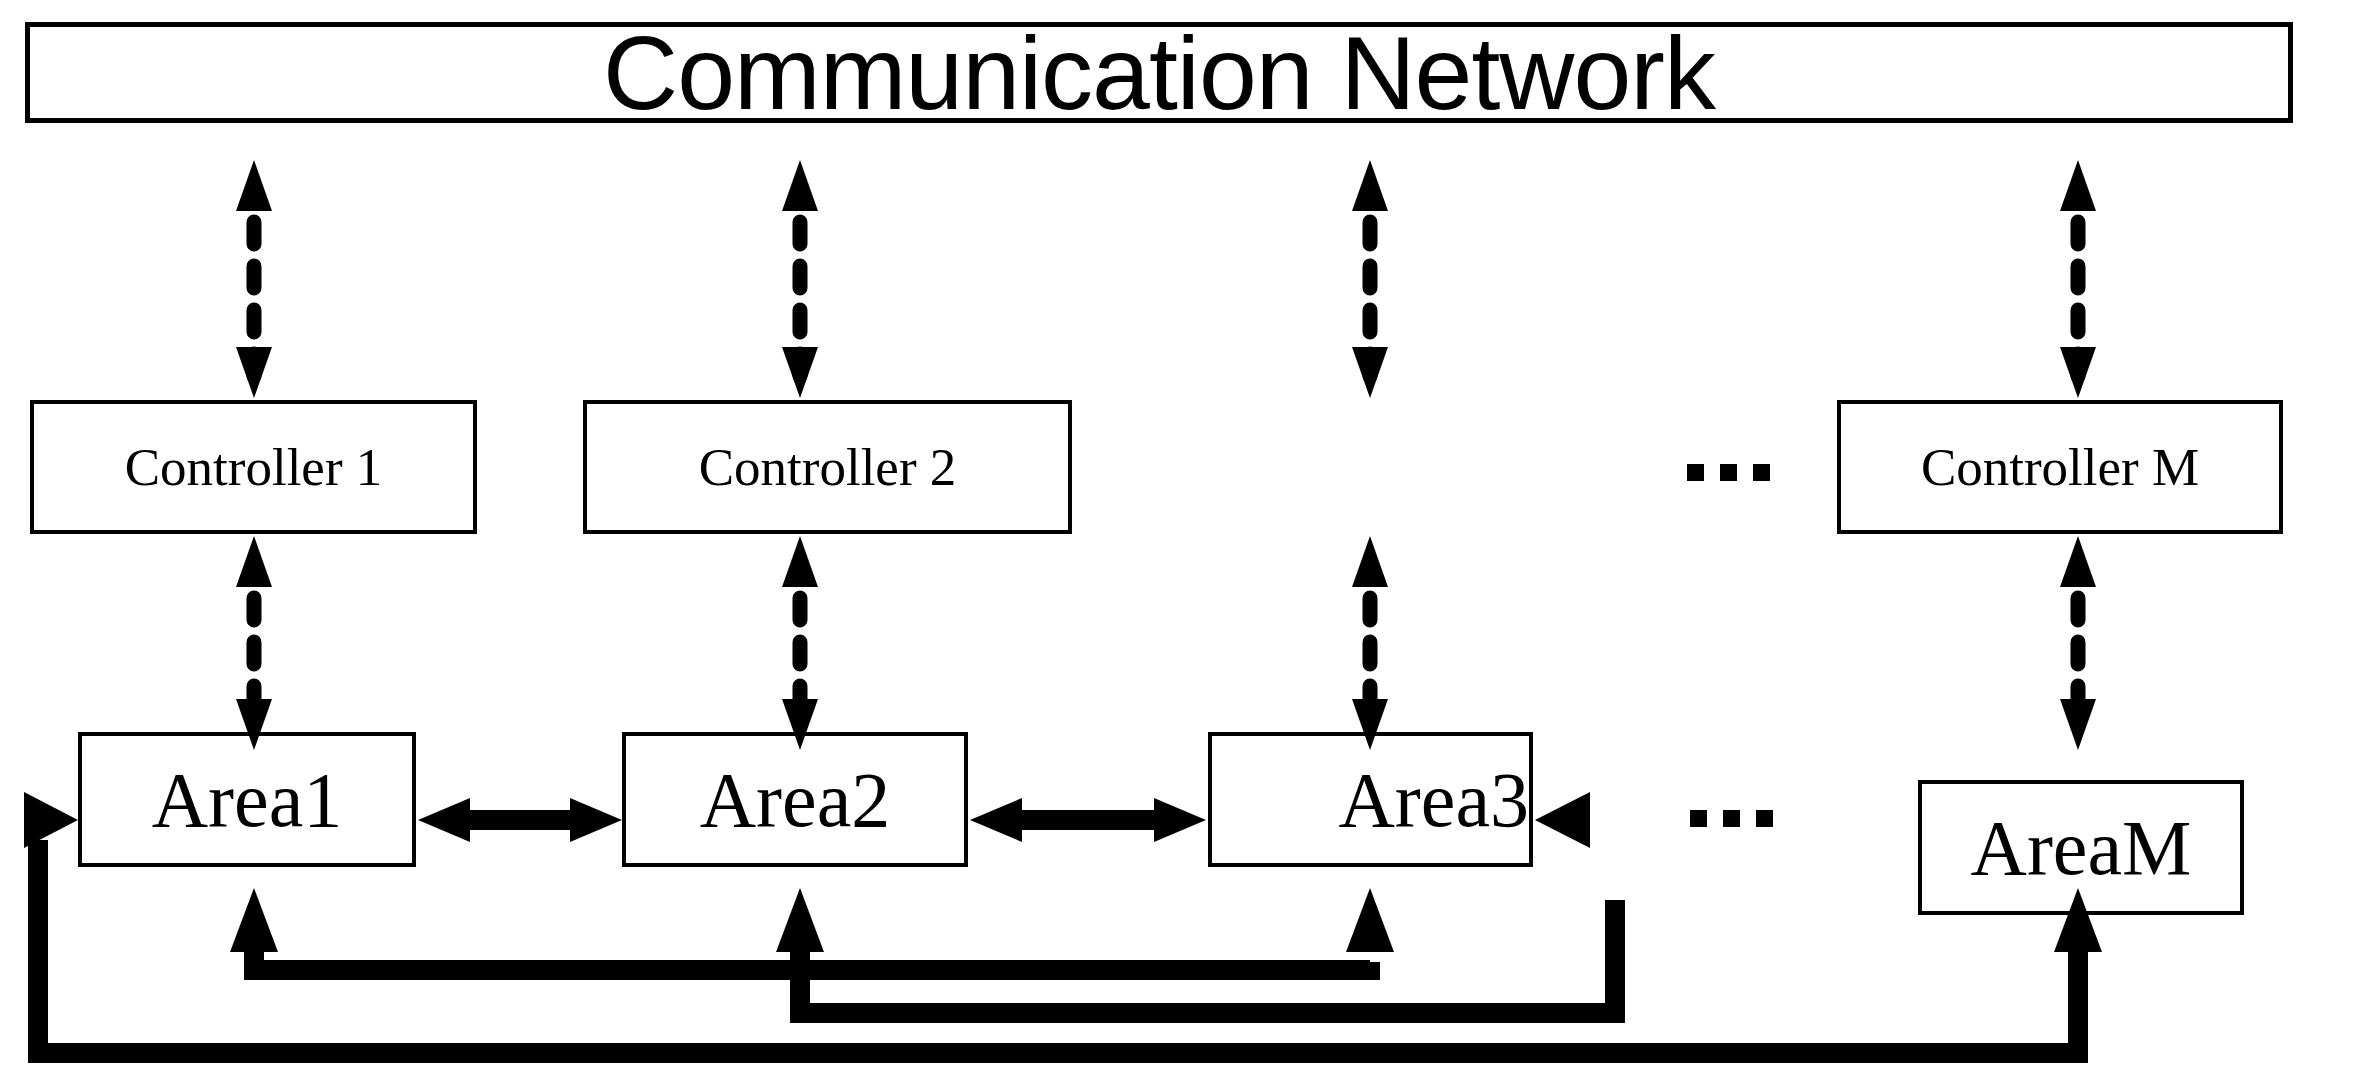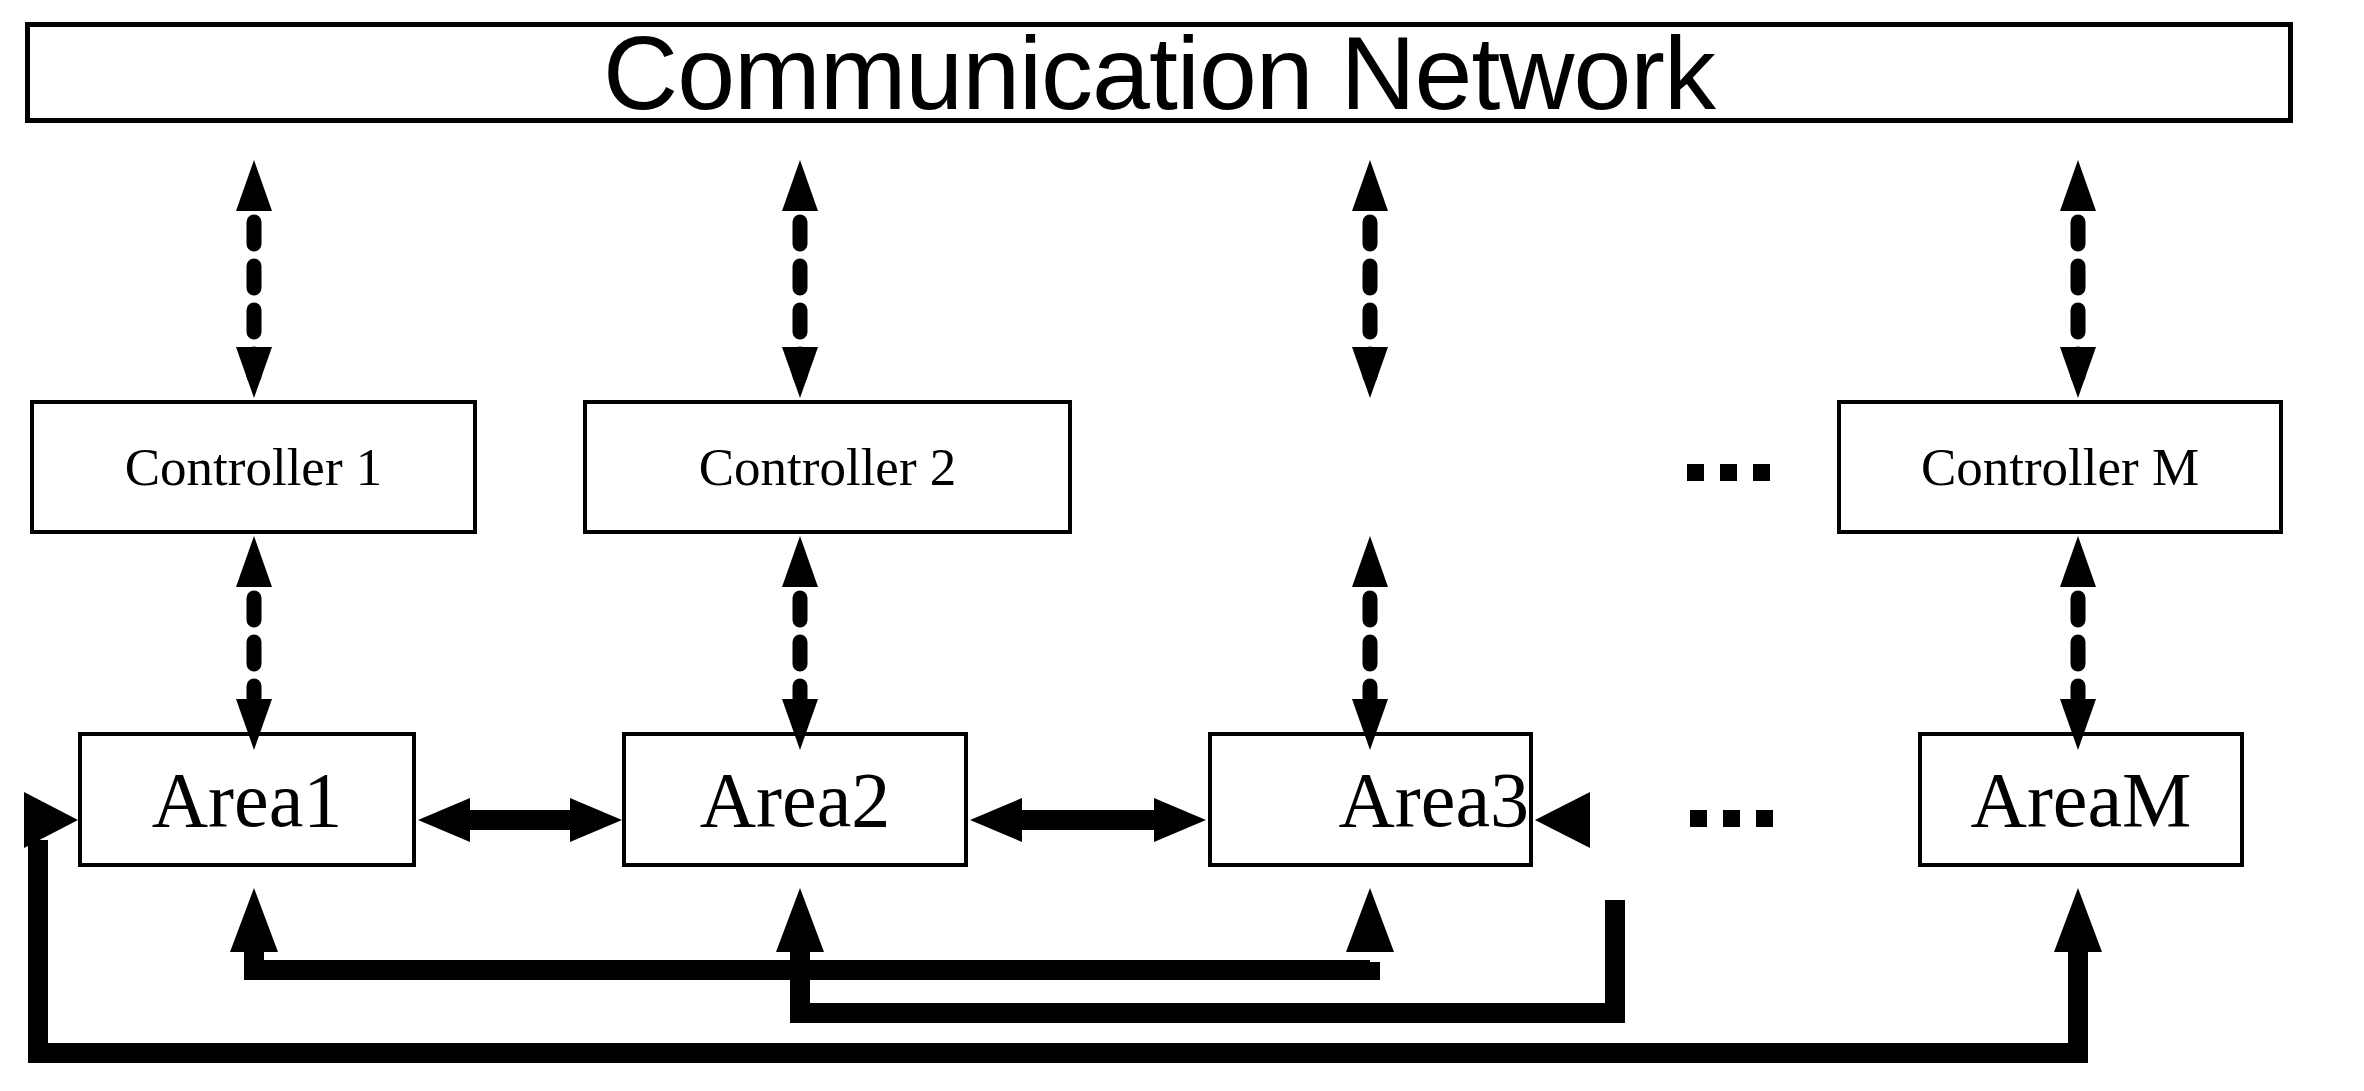--- a/index.html
+++ b/index.html
@@ -90,21 +90,21 @@
   <div class="box area-box" style="left:1208px;width:325px;justify-content:flex-end;">
     <span>Area3</span>
   </div>
 
   <div class="dots" style="left:1690px;top:810px;">
     <span></span>
     <span></span>
     <span></span>
   </div>
 
-  <div class="box area-box" style="left:1918px;width:326px;">
+  <div class="box area-box" style="left:1918px;width:326px;margin-top:48px;">
     <span>AreaM</span>
   </div>
 
   <svg class="overlay" viewBox="0 0 2364 1091" xmlns="http://www.w3.org/2000/svg">
 
     <g fill="#000000" stroke="none">
 
       <g>
         <polygon points="254,160 236,211 272,211"></polygon>
         <line x1="254" y1="222" x2="254" y2="376" stroke="#000000" stroke-width="15" stroke-dasharray="22 22" stroke-linecap="round"></line>

